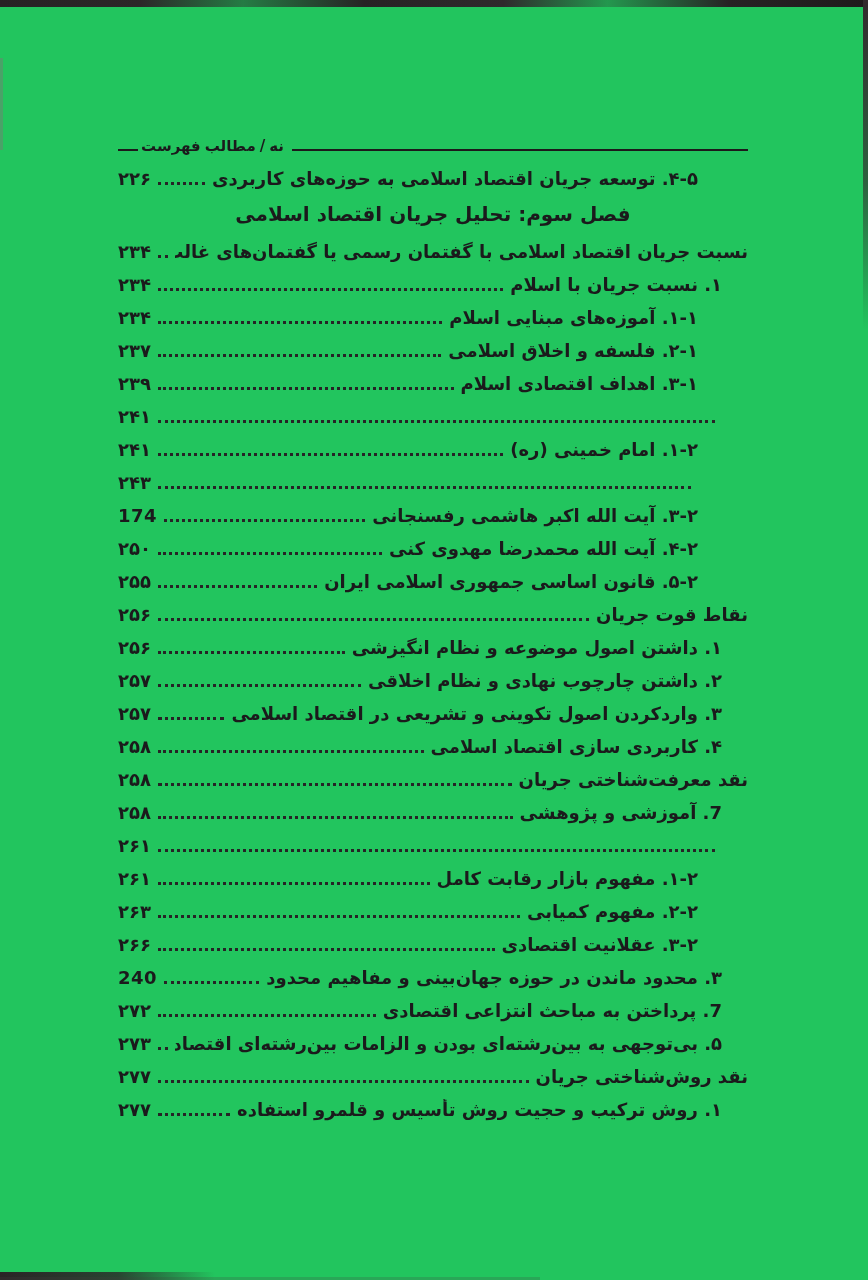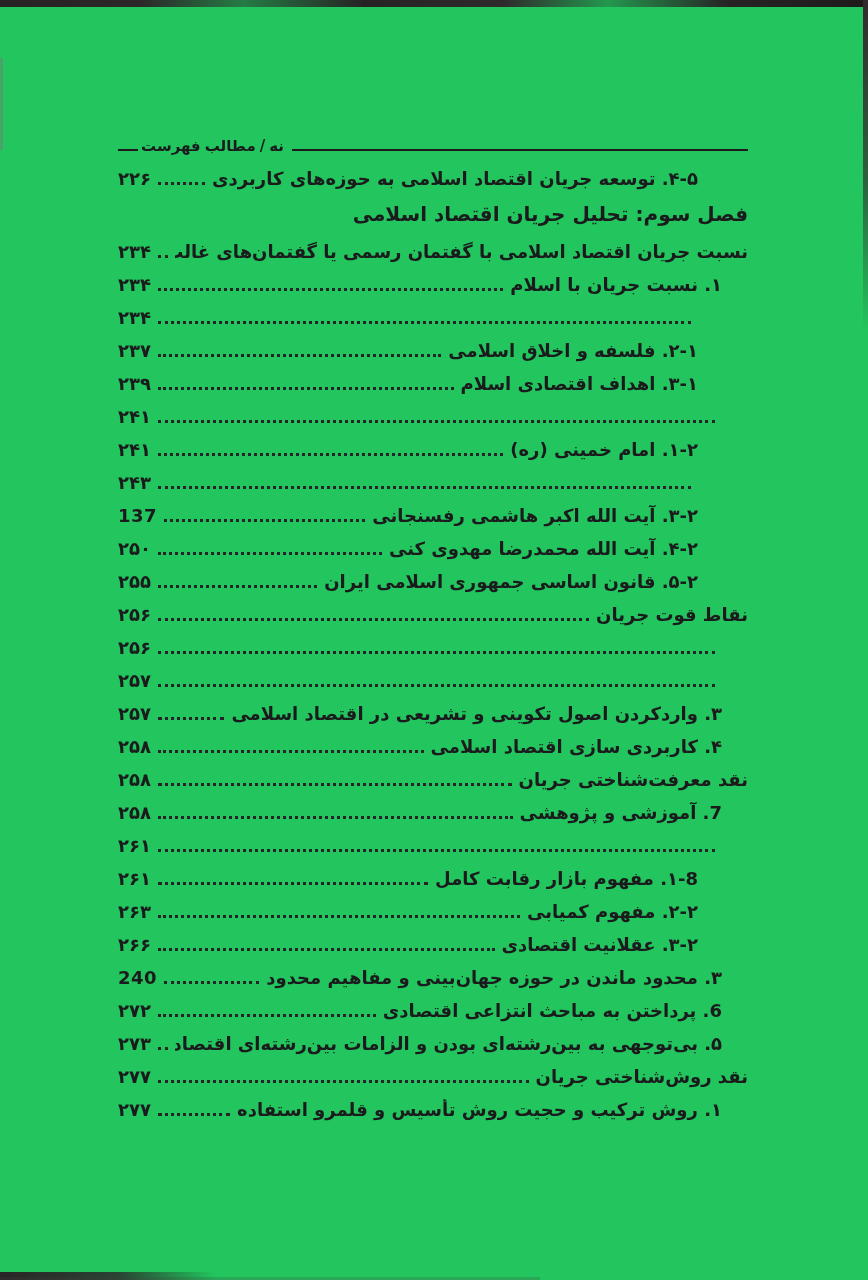--- a/index.html
+++ b/index.html
@@ -26,21 +26,21 @@
   .content{position:absolute;left:118px;right:120px;top:130px;}
 
   
   .running-head{display:flex;direction:ltr;align-items:flex-end;height:24px;}
   .rh-word{font-size:15px;font-weight:bold;line-height:1.1;padding:0 2px;white-space:nowrap;}
   .rh-rule{flex:1 1 auto;height:0;border-top:2.2px solid #1c1a1b;margin:0 0 3px 6px;}
   .rh-stub{width:20px;height:0;border-top:2.2px solid #1c1a1b;margin:0 1px 3px 0;}
 
   
   .chapter-heading{
-    direction:rtl;
+    direction:rtl;text-align:center;
     font-size:20px;font-weight:bold;
     margin:2px 0 12px 0;line-height:26px;
   }
 
   
   .toc{margin-top:14px;}
   .row{
     display:flex;direction:rtl;align-items:baseline;
     margin-bottom:11px;font-size:18px;font-weight:bold;line-height:22px;
     overflow:hidden;
@@ -88,20 +88,21 @@
           <span class="t">نسبت جریان اقتصاد اسلامی با گفتمان رسمی یا گفتمان‌های غالب</span>
           <span class="leader"></span>
           <span class="n">۲۳۴</span>
         </div>
         <div class="row lv1">
           <span class="t">۱. نسبت جریان با اسلام</span>
           <span class="leader"></span>
           <span class="n">۲۳۴</span>
         </div>
         <div class="row lv2">
+          <span class="t">۱-۱. آموزه‌های مبنایی اسلام</span>
           <span class="leader"></span>
           <span class="n">۲۳۴</span>
         </div>
         <div class="row lv2">
           <span class="t">۲-۱. فلسفه و اخلاق اسلامی</span>
           <span class="leader"></span>
           <span class="n">۲۳۷</span>
         </div>
         <div class="row lv2">
           <span class="t">۳-۱. اهداف اقتصادی اسلام</span>
@@ -117,42 +118,44 @@
           <span class="leader"></span>
           <span class="n">۲۴۱</span>
         </div>
         <div class="row lv2">
           <span class="leader"></span>
           <span class="n">۲۴۳</span>
         </div>
         <div class="row lv2">
           <span class="t">۳-۲. آیت الله اکبر هاشمی رفسنجانی</span>
           <span class="leader"></span>
-          <span class="n">137</span>
+          <span class="n">174</span>
         </div>
         <div class="row lv2">
           <span class="t">۴-۲. آیت الله محمدرضا مهدوی کنی</span>
           <span class="leader"></span>
           <span class="n">۲۵۰</span>
         </div>
         <div class="row lv2">
           <span class="t">۵-۲. قانون اساسی جمهوری اسلامی ایران</span>
           <span class="leader"></span>
           <span class="n">۲۵۵</span>
         </div>
         <div class="row lv0">
           <span class="t">نقاط قوت جریان</span>
           <span class="leader"></span>
           <span class="n">۲۵۶</span>
         </div>
         <div class="row lv1">
+          <span class="t">۱. داشتن اصول موضوعه و نظام انگیزشی</span>
           <span class="leader"></span>
           <span class="n">۲۵۶</span>
         </div>
         <div class="row lv1">
+          <span class="t">۲. داشتن چارچوب نهادی و نظام اخلاقی</span>
           <span class="leader"></span>
           <span class="n">۲۵۷</span>
         </div>
         <div class="row lv1">
           <span class="t">۳. واردکردن اصول تکوینی و تشریعی در اقتصاد اسلامی</span>
           <span class="leader"></span>
           <span class="n">۲۵۷</span>
         </div>
         <div class="row lv1">
           <span class="t">۴. کاربردی سازی اقتصاد اسلامی</span>
@@ -167,41 +170,41 @@
         <div class="row lv1">
           <span class="t">7. آموزشی و پژوهشی</span>
           <span class="leader"></span>
           <span class="n">۲۵۸</span>
         </div>
         <div class="row lv1">
           <span class="leader"></span>
           <span class="n">۲۶۱</span>
         </div>
         <div class="row lv2">
-          <span class="t">۱-8. مفهوم بازار رقابت کامل</span>
+          <span class="t">۱-۲. مفهوم بازار رقابت کامل</span>
           <span class="leader"></span>
           <span class="n">۲۶۱</span>
         </div>
         <div class="row lv2">
           <span class="t">۲-۲. مفهوم کمیابی</span>
           <span class="leader"></span>
           <span class="n">۲۶۳</span>
         </div>
         <div class="row lv2">
           <span class="t">۳-۲. عقلانیت اقتصادی</span>
           <span class="leader"></span>
           <span class="n">۲۶۶</span>
         </div>
         <div class="row lv1">
           <span class="t">۳. محدود ماندن در حوزه جهان‌بینی و مفاهیم محدود</span>
           <span class="leader"></span>
           <span class="n">240</span>
         </div>
         <div class="row lv1">
-          <span class="t">6. پرداختن به مباحث انتزاعی اقتصادی</span>
+          <span class="t">7. پرداختن به مباحث انتزاعی اقتصادی</span>
           <span class="leader"></span>
           <span class="n">۲۷۲</span>
         </div>
         <div class="row lv1">
           <span class="t">۵. بی‌توجهی به بین‌رشته‌ای بودن و الزامات بین‌رشته‌ای اقتصاد اسلامی</span>
           <span class="leader"></span>
           <span class="n">۲۷۳</span>
         </div>
         <div class="row lv0">
           <span class="t">نقد روش‌شناختی جریان</span>

